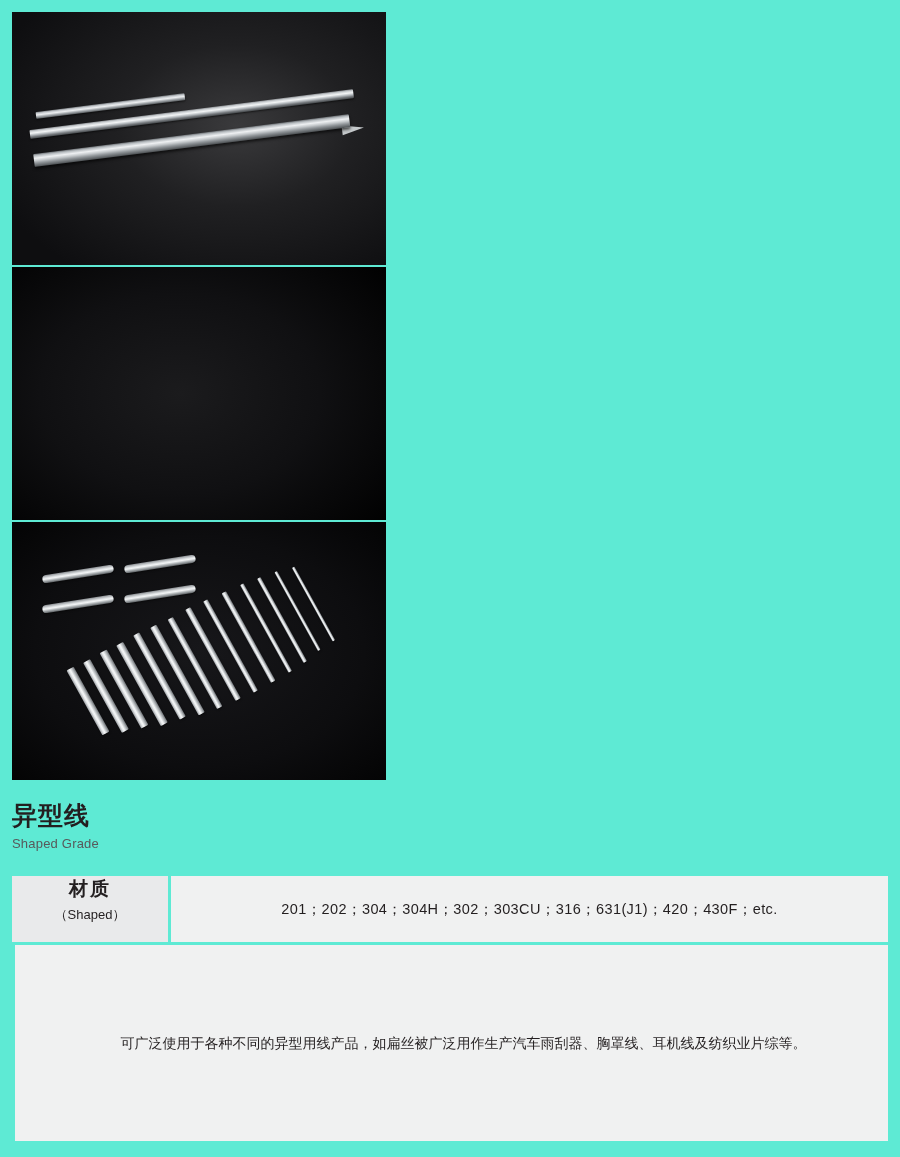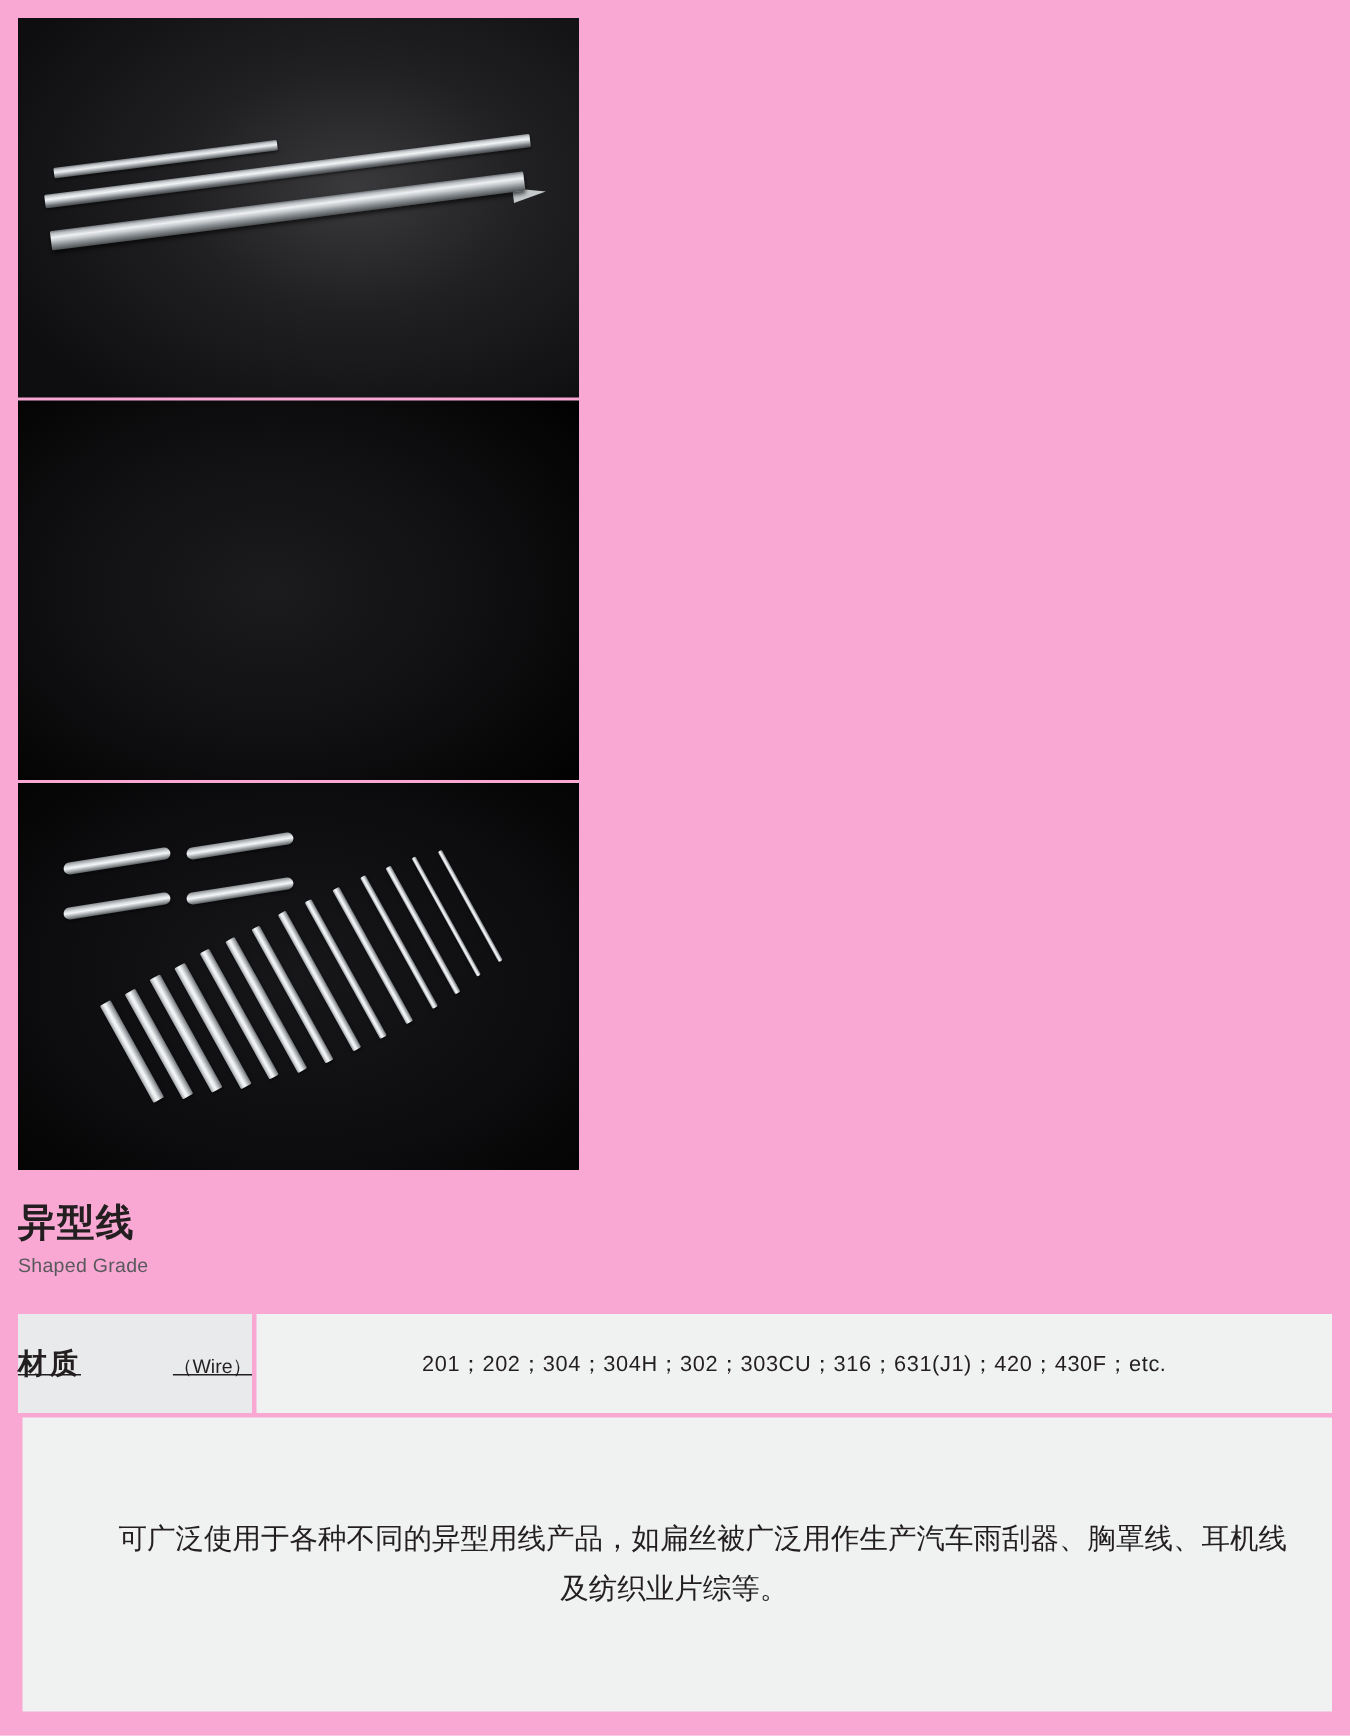--- a/index.html
+++ b/index.html
@@ -13,21 +13,21 @@
     font-family: "Liberation Sans", sans-serif;
     color: #231f20;
     position: relative;
     overflow: hidden;
   }
 
   .page {
     width: 900px;
     height: 1157px;
     position: relative;
-    background: #f9a8d4;
+    background: #5eead4;
   }
 
   
   .photo-stack {
     position: absolute;
     left: 12px;
     top: 12px;
     width: 374px;
   }
   .photo {
@@ -142,25 +142,24 @@
   .spec-row {
     display: flex;
     align-items: stretch;
     margin-bottom: 3px;
   }
   .spec-label {
     width: 156px;
     min-height: 66px;
     background: #e9eaeb;
     display: flex;
-    flex-direction: row;
+    flex-direction: column;
     align-items: center;
-    justify-content: space-between;
+    justify-content: flex-start;
     flex: none;
-    text-decoration: underline;
   }
   .spec-label .lbl-cn {
     font-size: 19px;
     font-weight: bold;
     letter-spacing: 2px;
     color: #231f20;
   }
   .spec-label .lbl-en {
     margin-top: 4px;
     font-size: 13px;
@@ -179,21 +178,21 @@
   }
   .spec-row-grade .spec-value {
     font-size: 14.5px;
     letter-spacing: .4px;
     color: #231f20;
   }
   .spec-row-application .spec-label { min-height: 196px; }
   .spec-row-application .spec-value { min-height: 196px; padding: 22px 22px 22px 18px; }
 
   .para {
-    font-size: 19px;
+    font-size: 14px;
     line-height: 1.75;
     color: #231f20;
     text-indent: 2em;
     margin: 0;
   }
   .para-en {
     font-size: 13.5px;
     line-height: 1.75;
     color: #231f20;
     margin: 10px 0 0 0;
@@ -253,21 +252,21 @@
   <div class="title-block">
     <div class="title-cn">异型线</div>
     <div class="title-en">Shaped Grade</div>
   </div>
 
   <div class="spec-table">
 
     <div class="spec-row spec-row-grade">
       <div class="spec-label">
         <span class="lbl-cn">材质</span>
-        <span class="lbl-en">（Wire）</span>
+        <span class="lbl-en">（Shaped）</span>
       </div>
       <div class="spec-value">
         <span>201；202；304；304H；302；303CU；316；631(J1)；420；430F；etc.</span>
       </div>
     </div>
 
     <div class="spec-row spec-row-application">
       <div class="spec-value">
         <p class="para">可广泛使用于各种不同的异型用线产品，如扁丝被广泛用作生产汽车雨刮器、胸罩线、耳机线及纺织业片综等。</p>
       </div>

